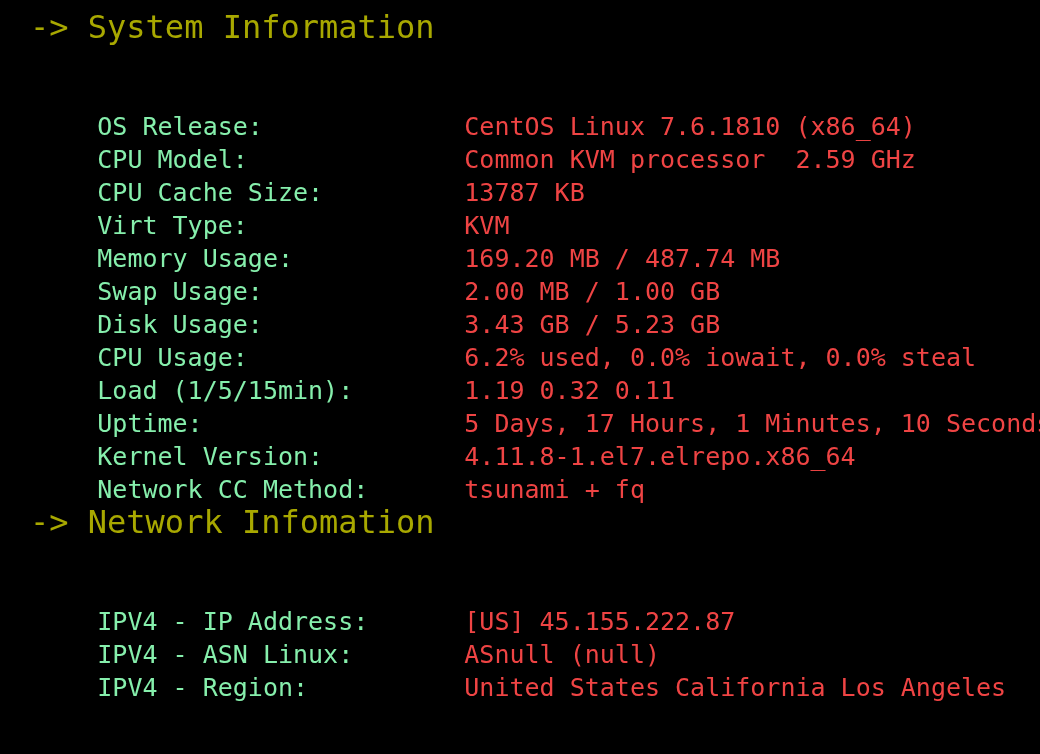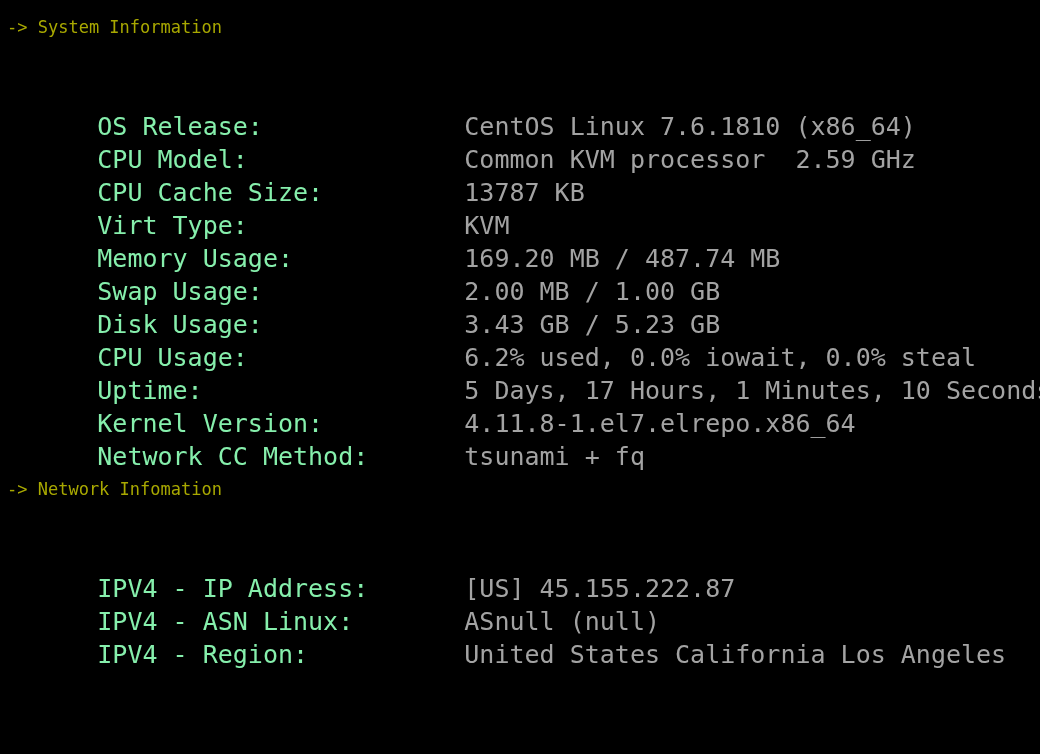--- a/index.html
+++ b/index.html
@@ -25,24 +25,25 @@
   }
 
   .term-body {
     padding-left: 7px;
     padding-top: 11px;
   }
 
   .line {
     height: 33px;
     line-height: 33px;
-    font-size: 17px;
+    font-size: 32px;
     letter-spacing: 0px;
     white-space: pre;
     display: block;
+    margin-left: 23px;
   }
 
   .line.blank {
     height: 33px;
   }
 
   .section-head {
     color: #a8a800;
   }
 
@@ -58,21 +59,21 @@
     display: inline-block;
     width: 367px;
     color: #86efac;
     white-space: pre;
     vertical-align: top;
     overflow: hidden;
   }
 
   .value {
     display: inline-block;
-    color: #a3a3a3;
+    color: #ef4444;
     white-space: pre;
     vertical-align: top;
     text-align: right;
   }
 </style>
 </head>
 <body>
 
 <div id="terminal">
   <div class="term-body">
@@ -98,20 +99,23 @@
     <div class="row">
       <span class="label">Swap Usage:</span><span class="value">2.00 MB / 1.00 GB</span>
     </div>
     <div class="row">
       <span class="label">Disk Usage:</span><span class="value">3.43 GB / 5.23 GB</span>
     </div>
     <div class="row">
       <span class="label">CPU Usage:</span><span class="value">6.2% used, 0.0% iowait, 0.0% steal</span>
     </div>
     <div class="row">
+      <span class="label">Load (1/5/15min):</span><span class="value">1.19 0.32 0.11</span>
+    </div>
+    <div class="row">
       <span class="label">Uptime:</span><span class="value">5 Days, 17 Hours, 1 Minutes, 10 Seconds</span>
     </div>
     <div class="row">
       <span class="label">Kernel Version:</span><span class="value">4.11.8-1.el7.elrepo.x86_64</span>
     </div>
     <div class="row">
       <span class="label">Network CC Method:</span><span class="value">tsunami + fq</span>
     </div>
 
     <div class="line blank"> </div>

